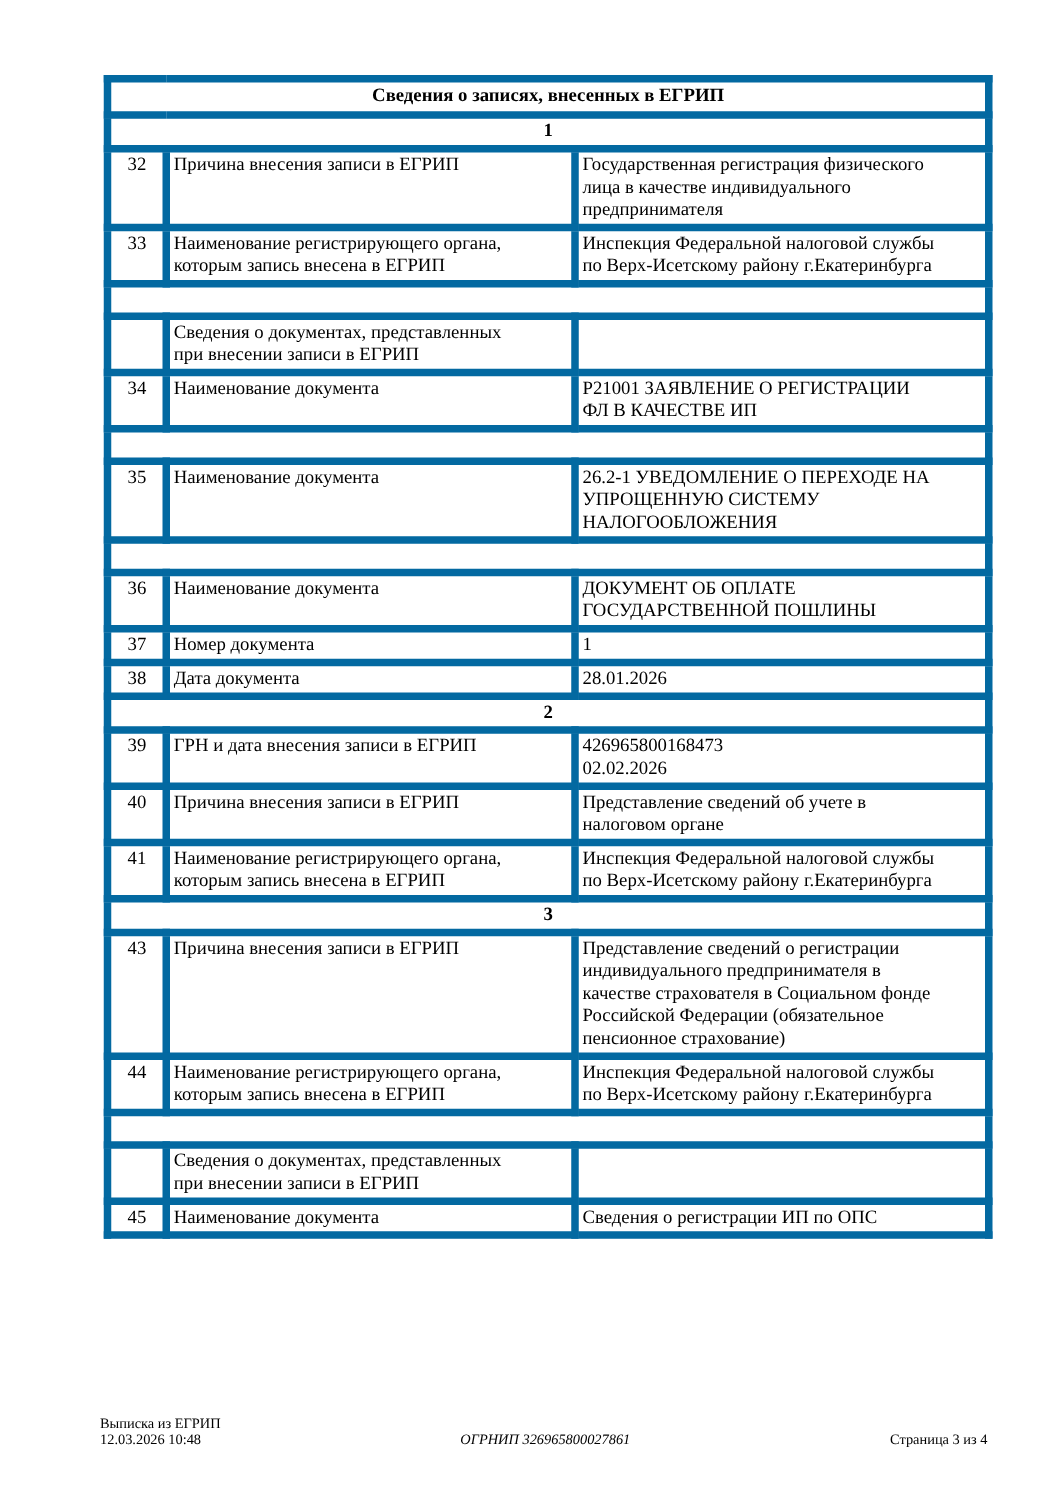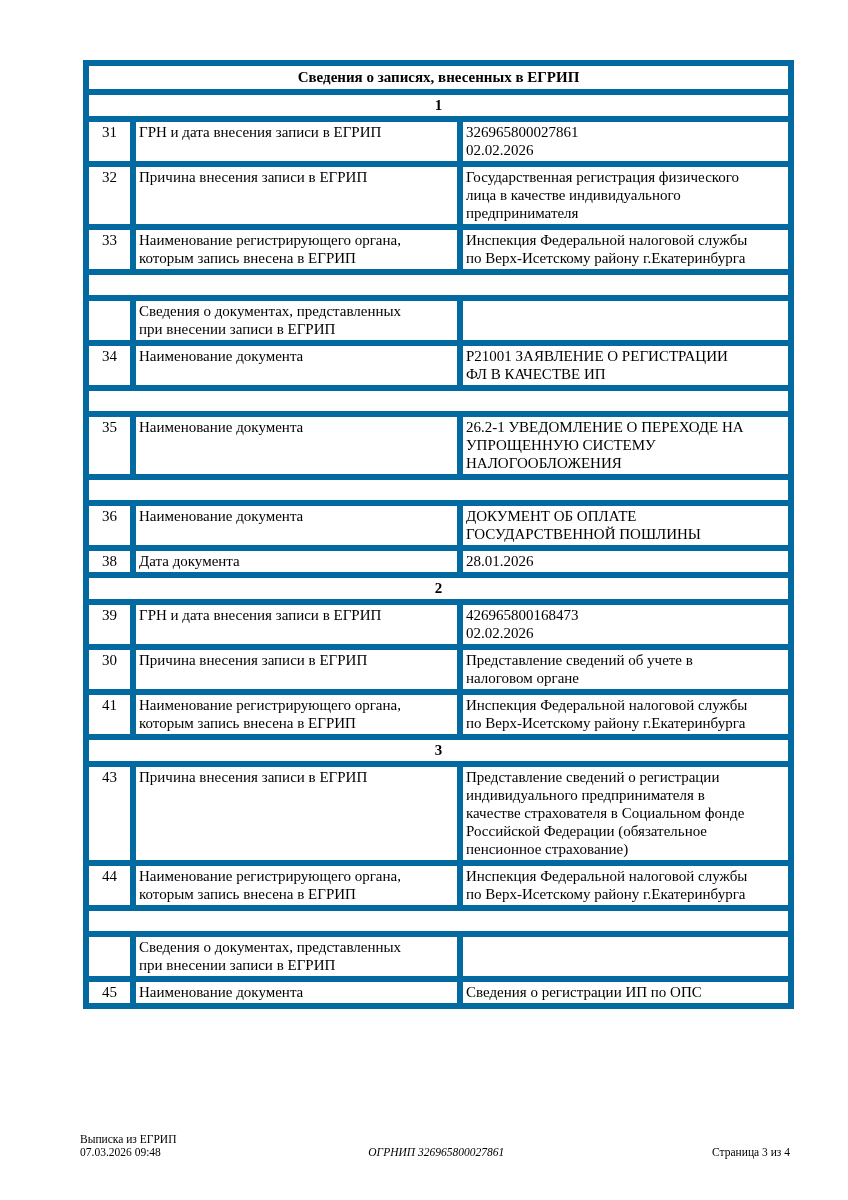--- a/index.html
+++ b/index.html
@@ -80,26 +80,20 @@
   <tbody>
     <tr>
       <td class="title-cell" colspan="3">Сведения о записях, внесенных в ЕГРИП</td>
     </tr>
 
     <tr>
       <td class="section-cell" colspan="3">1</td>
     </tr>
 
     <tr>
-      <td class="num-cell">31</td>
-      <td>ГРН и дата внесения записи в ЕГРИП</td>
-      <td>326965800027861
-02.02.2026</td>
-    </tr>
-    <tr>
       <td class="num-cell">32</td>
       <td>Причина внесения записи в ЕГРИП</td>
       <td>Государственная регистрация физического
 лица в качестве индивидуального
 предпринимателя</td>
     </tr>
     <tr>
       <td class="num-cell">33</td>
       <td>Наименование регистрирующего органа,
 которым запись внесена в ЕГРИП</td>
@@ -140,37 +134,42 @@
       <td class="spacer-cell" colspan="3"></td>
     </tr>
 
     <tr>
       <td class="num-cell">36</td>
       <td>Наименование документа</td>
       <td>ДОКУМЕНТ ОБ ОПЛАТЕ
 ГОСУДАРСТВЕННОЙ ПОШЛИНЫ</td>
     </tr>
     <tr>
+      <td class="num-cell">37</td>
+      <td>Номер документа</td>
+      <td>1</td>
+    </tr>
+    <tr>
       <td class="num-cell">38</td>
       <td>Дата документа</td>
       <td>28.01.2026</td>
     </tr>
 
     <tr>
       <td class="section-cell" colspan="3">2</td>
     </tr>
 
     <tr>
       <td class="num-cell">39</td>
       <td>ГРН и дата внесения записи в ЕГРИП</td>
       <td>426965800168473
 02.02.2026</td>
     </tr>
     <tr>
-      <td class="num-cell">30</td>
+      <td class="num-cell">40</td>
       <td>Причина внесения записи в ЕГРИП</td>
       <td>Представление сведений об учете в
 налоговом органе</td>
     </tr>
     <tr>
       <td class="num-cell">41</td>
       <td>Наименование регистрирующего органа,
 которым запись внесена в ЕГРИП</td>
       <td>Инспекция Федеральной налоговой службы
 по Верх-Исетскому району г.Екатеринбурга</td>
@@ -211,17 +210,17 @@
       <td class="num-cell">45</td>
       <td>Наименование документа</td>
       <td>Сведения о регистрации ИП по ОПС</td>
     </tr>
   </tbody>
 </table>
 
 <div class="footer">
   <div class="f-left">
     <div>Выписка из ЕГРИП</div>
-    <div>07.03.2026 09:48</div>
+    <div>12.03.2026 10:48</div>
   </div>
   <div class="f-center">ОГРНИП 326965800027861</div>
   <div class="f-right">Страница 3 из 4</div>
 </div>
 
 </body></html>

